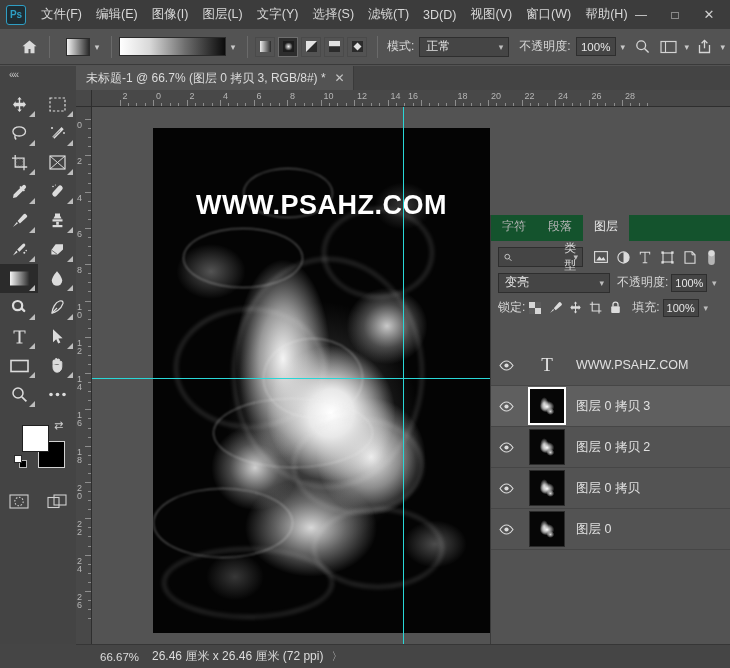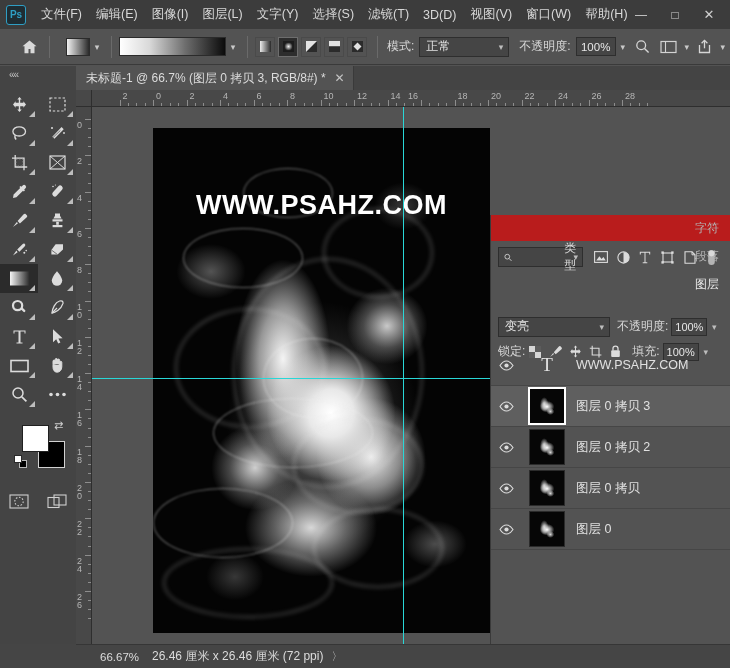--- a/index.html
+++ b/index.html
@@ -128,30 +128,30 @@
   .statusbar { position:absolute; left:76px; top:644px; width:654px; height:24px;
     background:#454545; display:flex; align-items:center; border-top:1px solid #363636; }
   .st-zoom { font-size:11.5px; color:#dcdcdc; margin-left:24px; }
   .st-dims { font-size:12px; color:#dcdcdc; margin-left:13px; }
   .st-arr { font-size:11px; color:#bfbfbf; margin-left:8px; }
   .statusleft { position:absolute; left:0; top:644px; width:76px; height:24px; background:#454545; }
 
   
   .panel { position:absolute; left:490px; top:215px; width:240px; height:429px;
     background:#535353; border-left:1px solid #3a3a3a; }
-  .ptabs { height:26px; background:#b91c1c; display:flex; align-items:flex-end;flex-direction:column; }
+  .ptabs { height:26px; background:#14532d; display:flex; align-items:flex-end; }
   .ptab { padding:5px 11px 6px; font-size:12px; color:#b4b4b4; }
   .ptab.active { background:#535353; color:#e8e8e8; }
   .prow { display:flex; align-items:center; padding:0 7px; }
   .filter-row { height:26px; margin-top:3px; }
   .filter-box { width:88px; height:20px; background:#454545; border:1px solid #2e2e2e;
     display:flex; align-items:center; padding-left:5px; position:relative; color:#dcdcdc; font-size:12px;gap:48px;}
   .filter-box .sc { position:absolute; right:4px; font-size:9px; color:#bdbdbd; }
   .ficon { width:23px; height:22px; display:flex; align-items:center; justify-content:center; }
-  .mode-row { height:25px;margin-top:44px; }
+  .mode-row { height:25px; }
   .mode-sel { width:112px; height:20px; background:#454545; border:1px solid #2e2e2e;
     display:flex; align-items:center; padding-left:6px; position:relative; color:#e4e4e4; font-size:12px;}
   .mode-sel .sc { position:absolute; right:5px; font-size:9px; color:#bdbdbd; }
   .sm-label { font-size:12px; color:#d6d6d6; margin-left:7px; }
   .sm-val { width:36px; height:18px; background:#454545; border:1px solid #2e2e2e;
     color:#e6e6e6; font-size:11px; display:flex; align-items:center; justify-content:center; margin-left:3px; }
   .sm-caret { width:14px; text-align:center; font-size:9px; color:#bdbdbd; }
   .lock-row { height:25px; }
   .lockico { width:20px; height:20px; display:flex; align-items:center; justify-content:center; }
   .layerlist { position:absolute; left:0; top:130px; width:240px; height:299px; }

